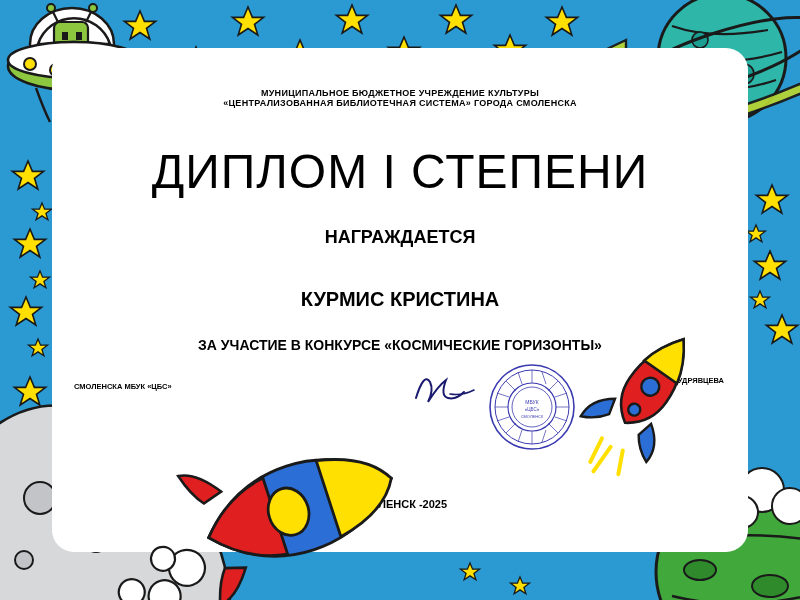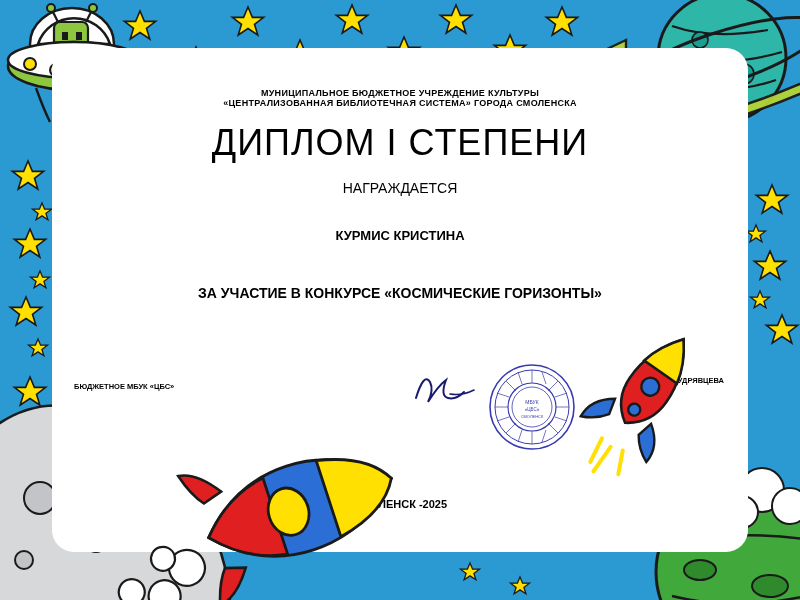--- a/index.html
+++ b/index.html
@@ -68,37 +68,37 @@
     font-weight: bold;
     letter-spacing: 0.3px;
   }
   .org-line2 {
     margin-top: 0;
     font-size: 9px;
     font-weight: bold;
     letter-spacing: 0.3px;
   }
   .diploma-title {
-    margin-top: 14px;
-    font-size: 36px;
+    margin-top: 36px;
+    font-size: 48px;
     font-weight: normal;
     letter-spacing: 1px;
   }
   .awarded-label {
-    margin-top: 16px;
-    font-size: 14px;
-    font-weight: normal;
+    margin-top: 28px;
+    font-size: 18px;
+    font-weight: bold;
   }
   .recipient {
-    margin-top: 32px;
-    font-size: 13px;
+    margin-top: 40px;
+    font-size: 20px;
     font-weight: bold;
   }
   .reason {
-    margin-top: 42px;
+    margin-top: 26px;
     font-size: 14px;
     font-weight: bold;
   }
 
   .signature-row {
     position: absolute;
     left: 0;
     top: 318px;
     width: 100%;
     height: 80px;
@@ -305,21 +305,21 @@
     <div class="diploma-title">ДИПЛОМ  I СТЕПЕНИ</div>
 
     <div class="awarded-label">НАГРАЖДАЕТСЯ</div>
 
     <div class="recipient">КУРМИС КРИСТИНА</div>
 
     <div class="reason">ЗА УЧАСТИЕ В КОНКУРСЕ «КОСМИЧЕСКИЕ ГОРИЗОНТЫ»</div>
 
     <div class="signature-row">
       <div class="sig-left">
-        <div>БЮДЖЕТНОЕ МБУК «ЦБС»</div>
+        <div>СМОЛЕНСКА МБУК «ЦБС»</div>
       </div>
 
       <svg class="handsign" viewBox="0 0 70 40">
         <path d="M6 30 q8 -26 14 -16 q4 8 -2 20 q10 -16 18 -22 q-6 16 2 18 q8 2 16 -6" stroke="#1a1a6e" stroke-width="2" fill="none" stroke-linecap="round"></path>
         <path d="M40 26 q12 2 24 -4" stroke="#1a1a6e" stroke-width="1.6" fill="none" stroke-linecap="round"></path>
       </svg>
 
       <svg class="stamp" viewBox="0 0 90 90">
         <circle cx="45" cy="45" r="42" fill="none" stroke="#3a3ab0" stroke-width="1.6"></circle>
         <circle cx="45" cy="45" r="37" fill="none" stroke="#3a3ab0" stroke-width="1"></circle>

